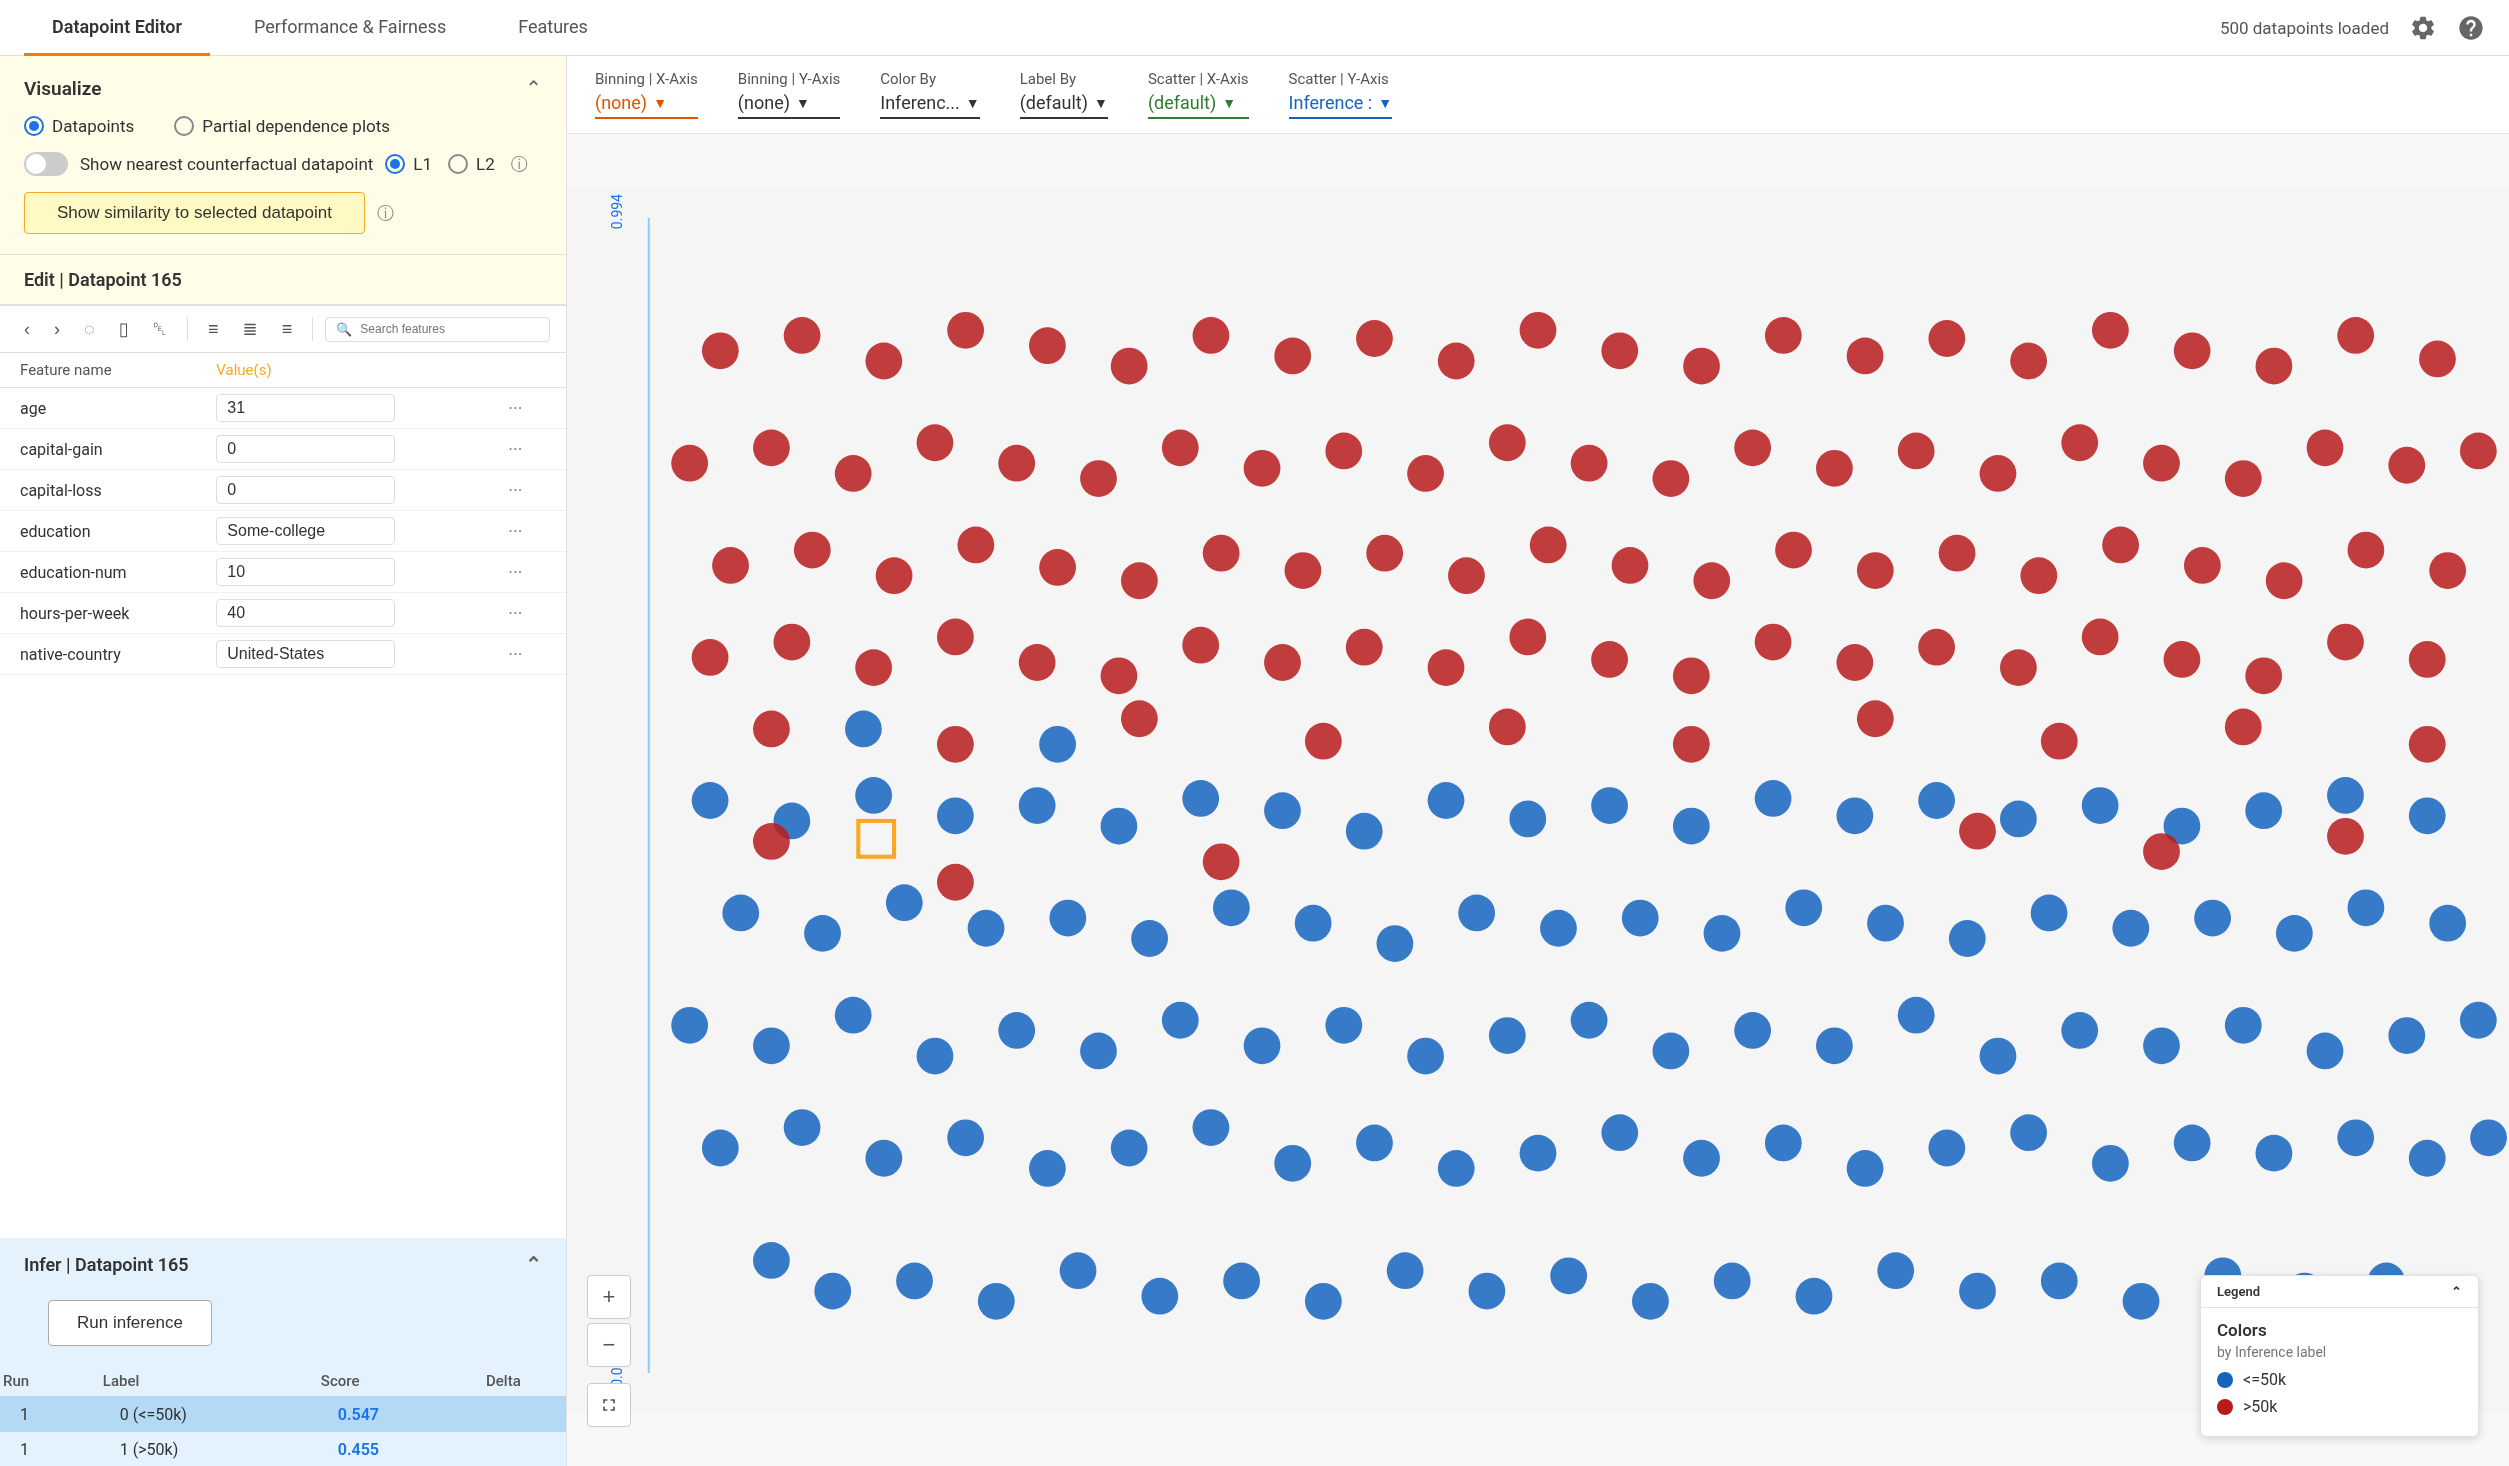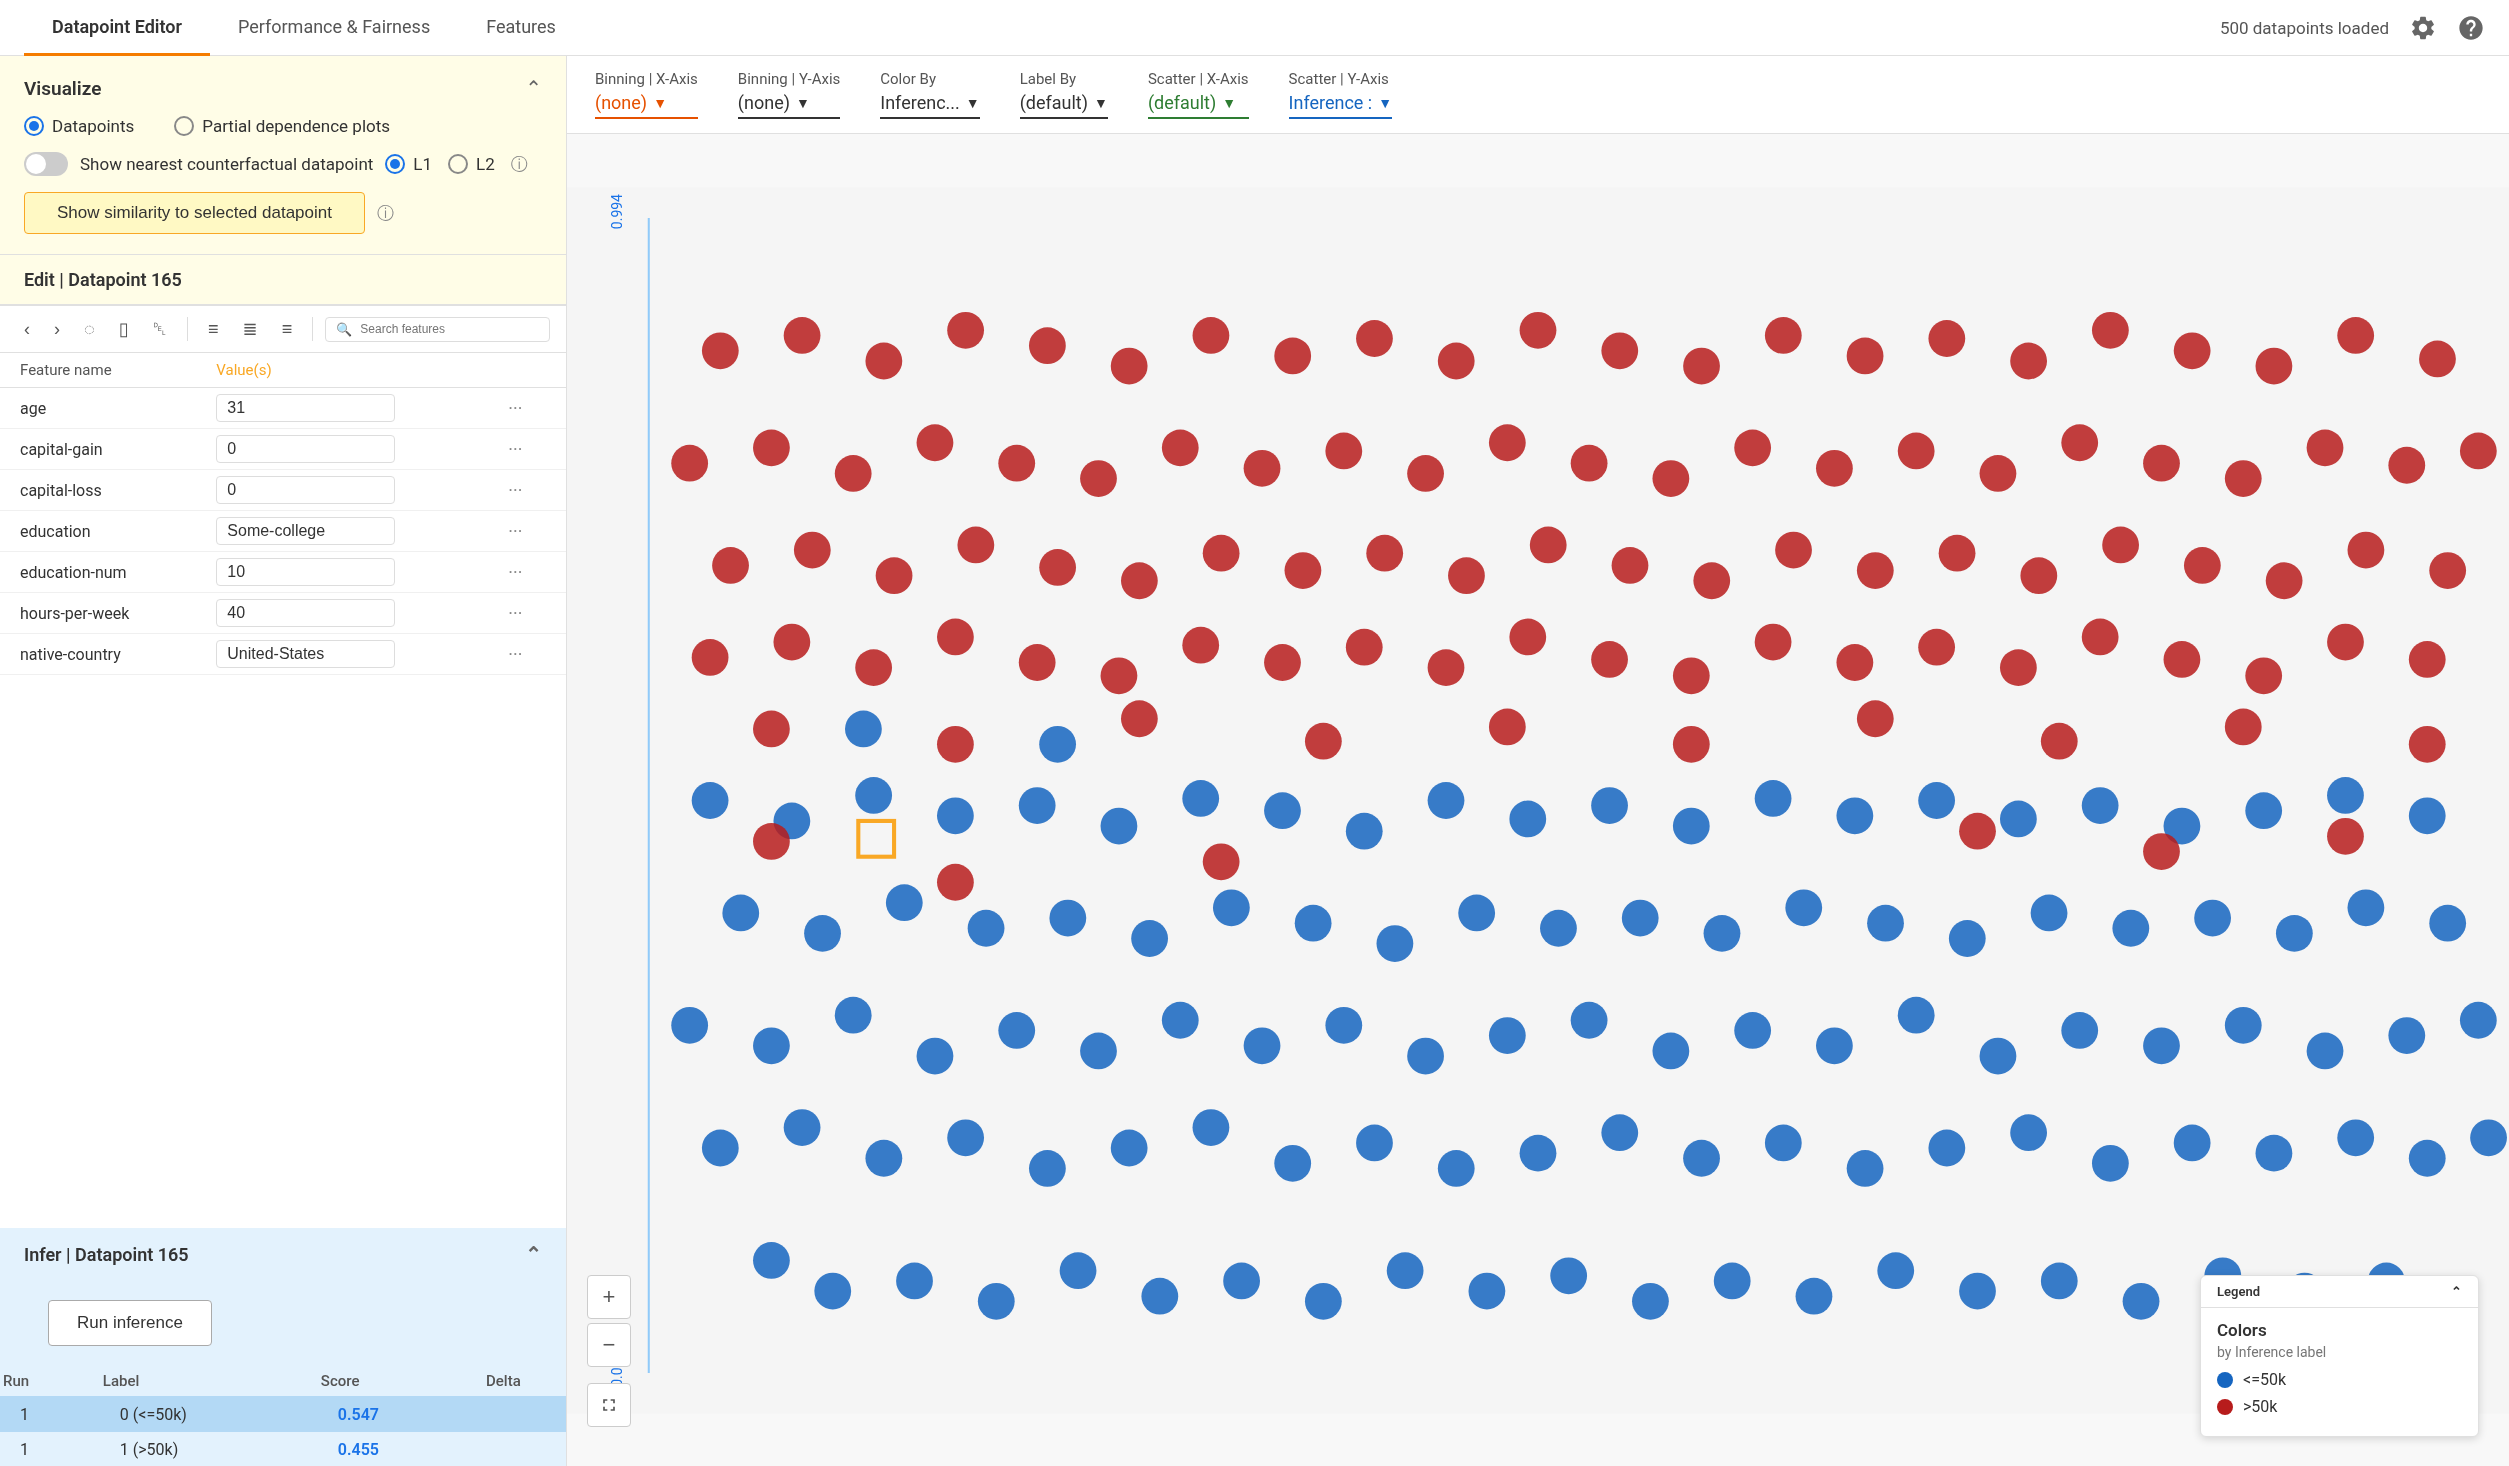--- a/index.html
+++ b/index.html
@@ -8,21 +8,21 @@
     
     .top-nav {
       display: flex;
       align-items: center;
       border-bottom: 1px solid #e0e0e0;
       padding: 0 24px;
       height: 56px;
       background: #fff;
       justify-content: space-between;
     }
-    .nav-tabs { display: flex; gap: 0; }
+    .nav-tabs { display: flex; gap: 16px; }
     .nav-tab {
       padding: 16px 28px;
       font-size: 18px;
       color: #555;
       cursor: pointer;
       border-bottom: 3px solid transparent;
       font-weight: 400;
     }
     .nav-tab.active {
       color: #333;
@@ -208,21 +208,21 @@
       display: flex;
       justify-content: space-between;
       align-items: center;
       padding: 14px 24px;
       font-size: 18px;
       font-weight: 600;
       color: #333;
       background: #e3f2fd;
     }
     .run-inference-btn {
-      margin: 20px 24px 10px;
+      margin: 10px 24px 10px;
       padding: 12px 28px;
       border: 1px solid #aaa;
       background: #fff;
       font-size: 17px;
       border-radius: 4px;
       cursor: pointer;
       color: #333;
     }
     .infer-table {
       width: 100%;

